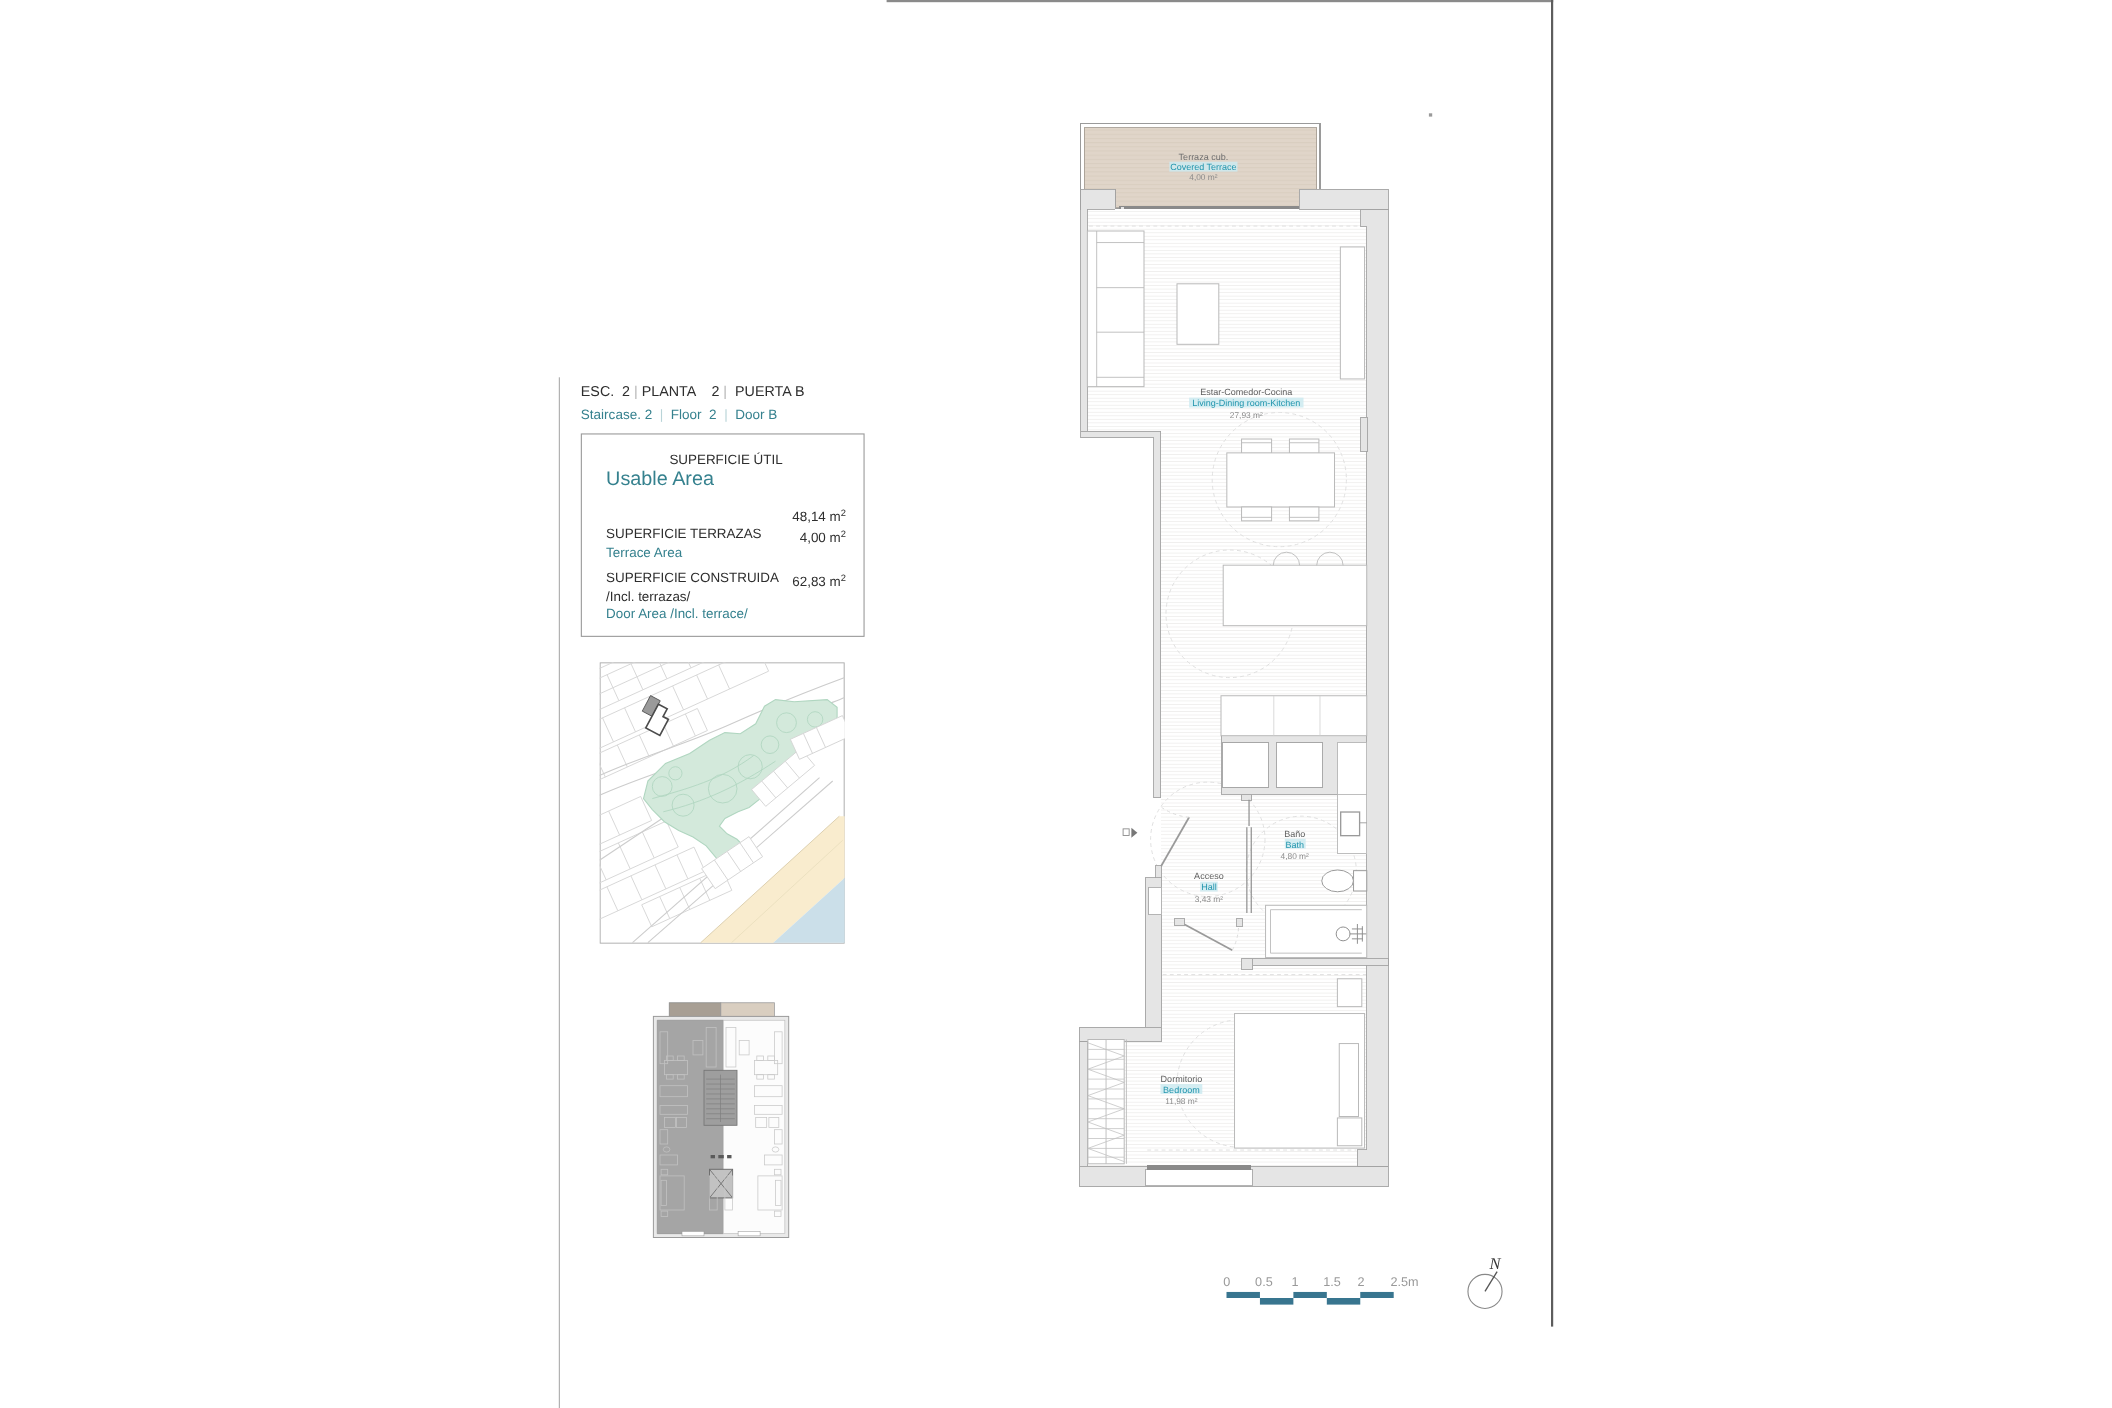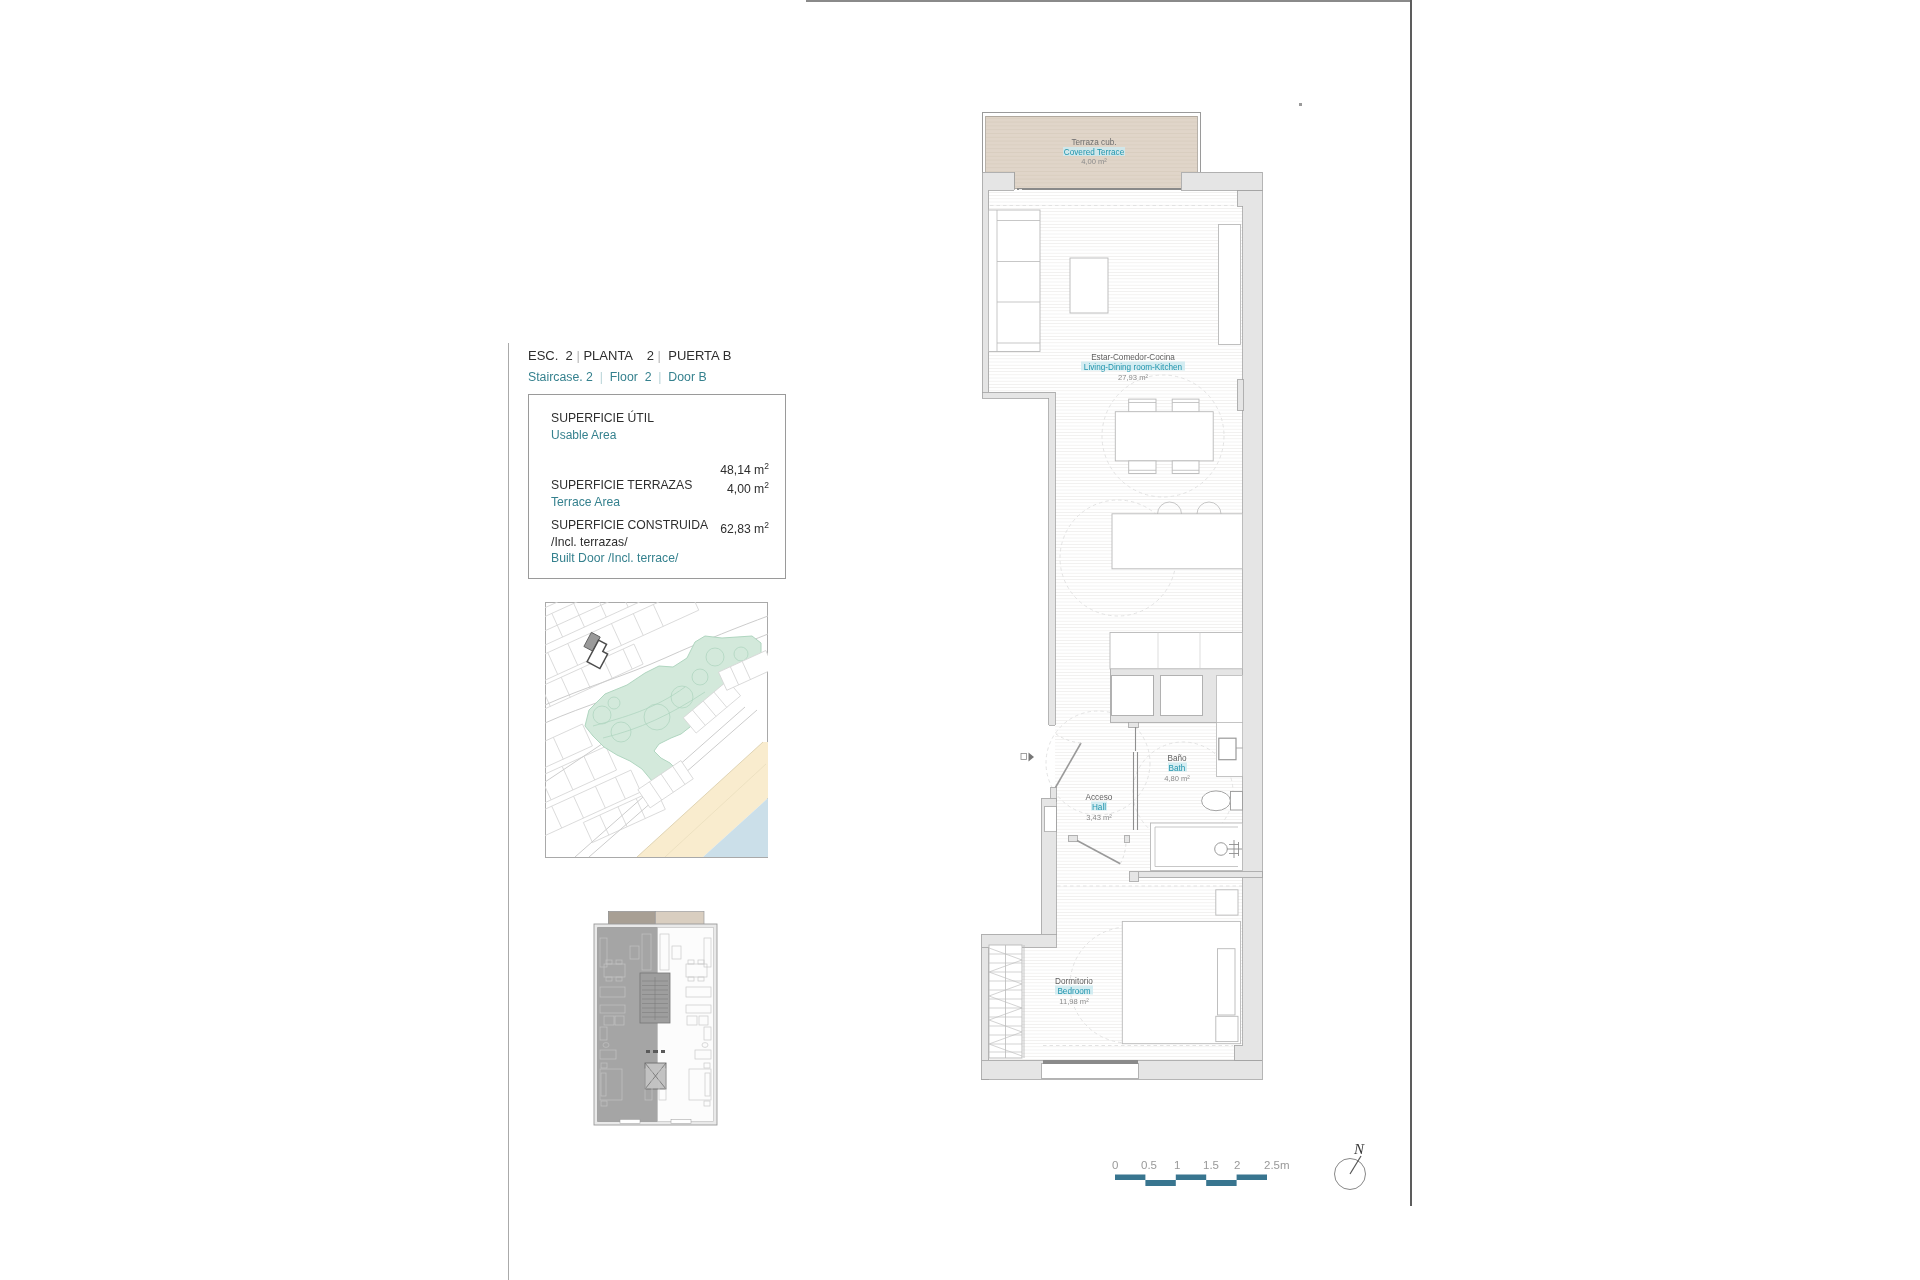--- a/index.html
+++ b/index.html
@@ -17,27 +17,27 @@
 
 <div class="abs" style="left:508px;top:343px;width:1px;height:937px;background:#aaaaaa;"></div>
 
 <div class="abs" style="left:1299px;top:103px;width:3px;height:3px;background:#9a9a9a;"></div>
 
 <div class="abs" style="left:528px;top:348px;font-size:13px;color:#2e2e2e;white-space:pre;">ESC.  2 <span style="color:#b5b5b5;">|</span> PLANTA    2 <span style="color:#b5b5b5;">|</span>  PUERTA B</div>
 <div class="abs teal" style="left:528px;top:369.5px;font-size:12.3px;white-space:pre;text-align:right;">Staircase. 2  <span style="color:#b9d4d8;">|</span>  Floor  2  <span style="color:#b9d4d8;">|</span>  Door B</div>
 
 <div class="abs" style="left:528px;top:394px;width:256px;height:183px;border:1px solid #9a9a9a;"></div>
 <div class="abs" style="left:551px;top:410px;width:218px;font-size:12.2px;line-height:16.5px;color:#2e2e2e;">
-  <div style="position:relative;">SUPERFICIE ÚTIL<span style="position:absolute;right:0;margin-top:48px;">48,14 m<sup style="font-size:8.5px;">2</sup></span></div>
-  <div class="teal" style="font-size:12px;">Usable Area</div>
+  <div style="position:relative;text-align:center;">SUPERFICIE ÚTIL<span style="position:absolute;right:0;margin-top:48px;">48,14 m<sup style="font-size:8.5px;">2</sup></span></div>
+  <div class="teal" style="font-size:18px;">Usable Area</div>
   <div style="position:relative;margin-top:34px;">SUPERFICIE TERRAZAS<span style="position:absolute;right:0;">4,00 m<sup style="font-size:8.5px;">2</sup></span></div>
   <div class="teal" style="font-size:12.2px;">Terrace Area</div>
   <div style="position:relative;margin-top:7px;">SUPERFICIE CONSTRUIDA<span style="position:absolute;right:0;">62,83 m<sup style="font-size:8.5px;">2</sup></span></div>
   <div>/Incl. terrazas/</div>
-  <div class="teal" style="font-size:12.2px;">Built Door /Incl. terrace/</div>
+  <div class="teal" style="font-size:12.2px;">Door Area /Incl. terrace/</div>
 </div>
 
 <div class="abs" style="left:545px;top:602px;">
 <svg width="223" height="256" viewBox="0 0 223 256">
   <rect x="0.5" y="0.5" width="222" height="255" fill="#ffffff" stroke="#a9a9a9"></rect>
 
   <g stroke="#d7d7d7" stroke-width="0.8" fill="none">
     <g transform="rotate(-24.5 40 60)">
       <rect x="-35" y="-28" width="200" height="22"></rect>
       <line x1="-20" y1="-28" x2="-20" y2="-6"></line>

